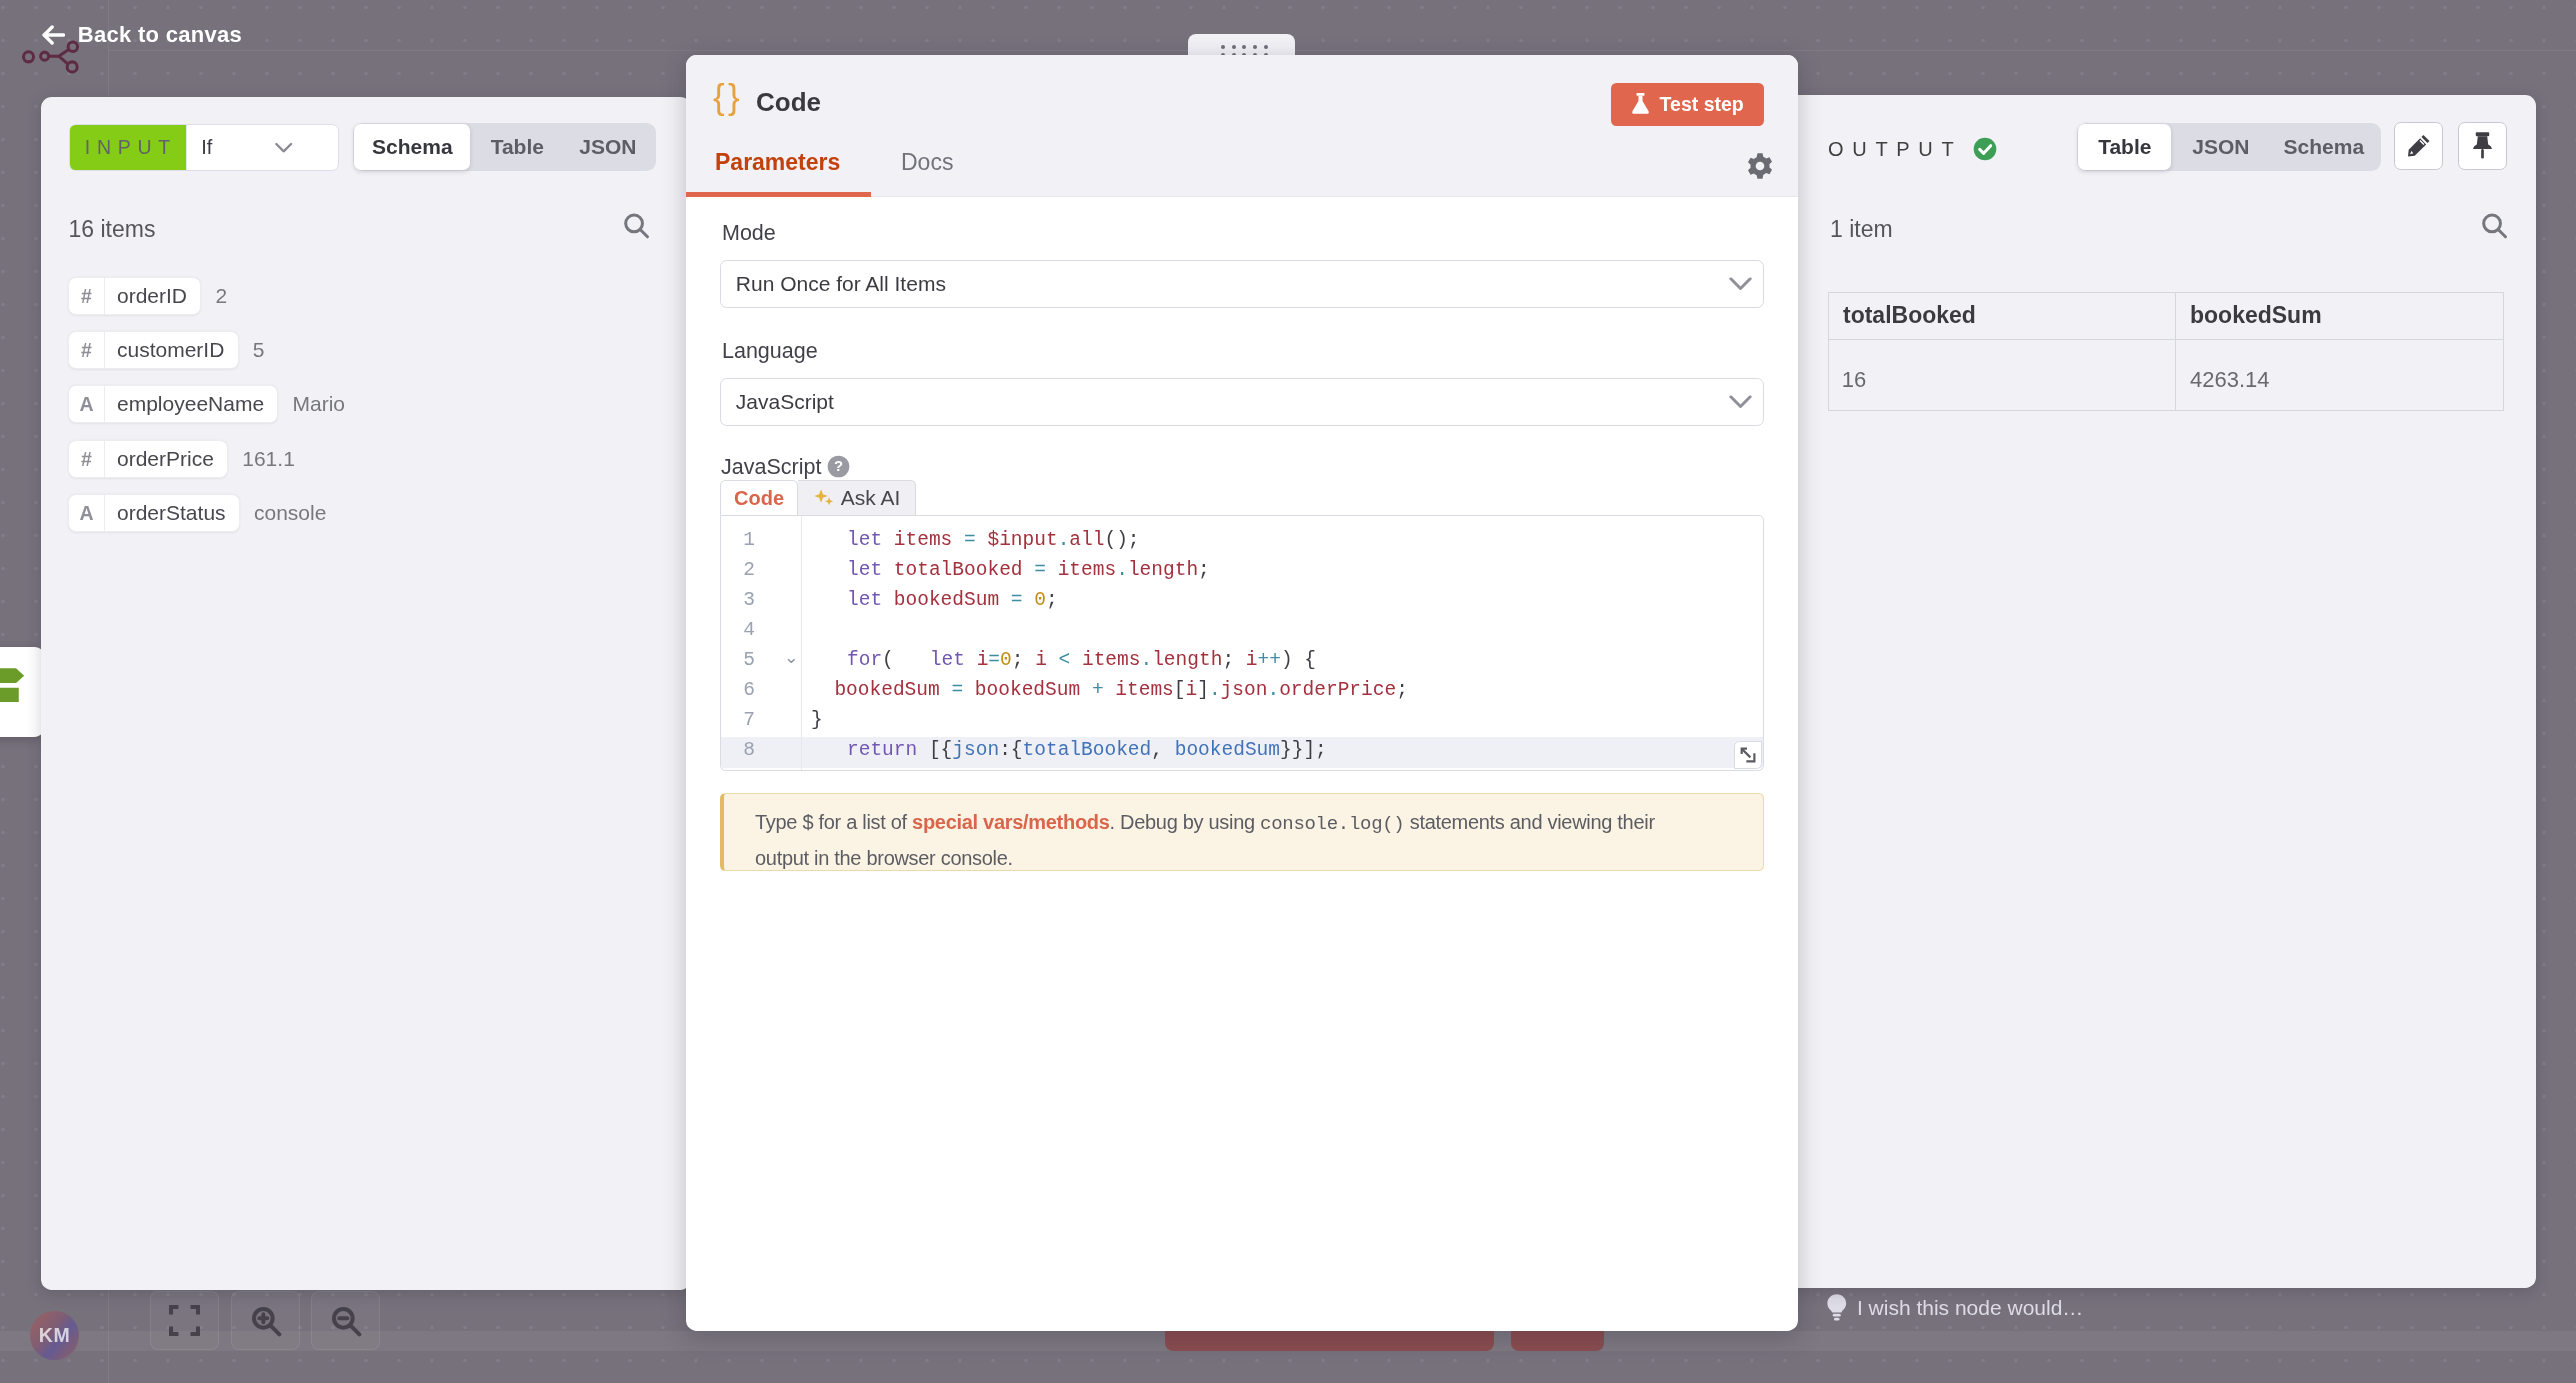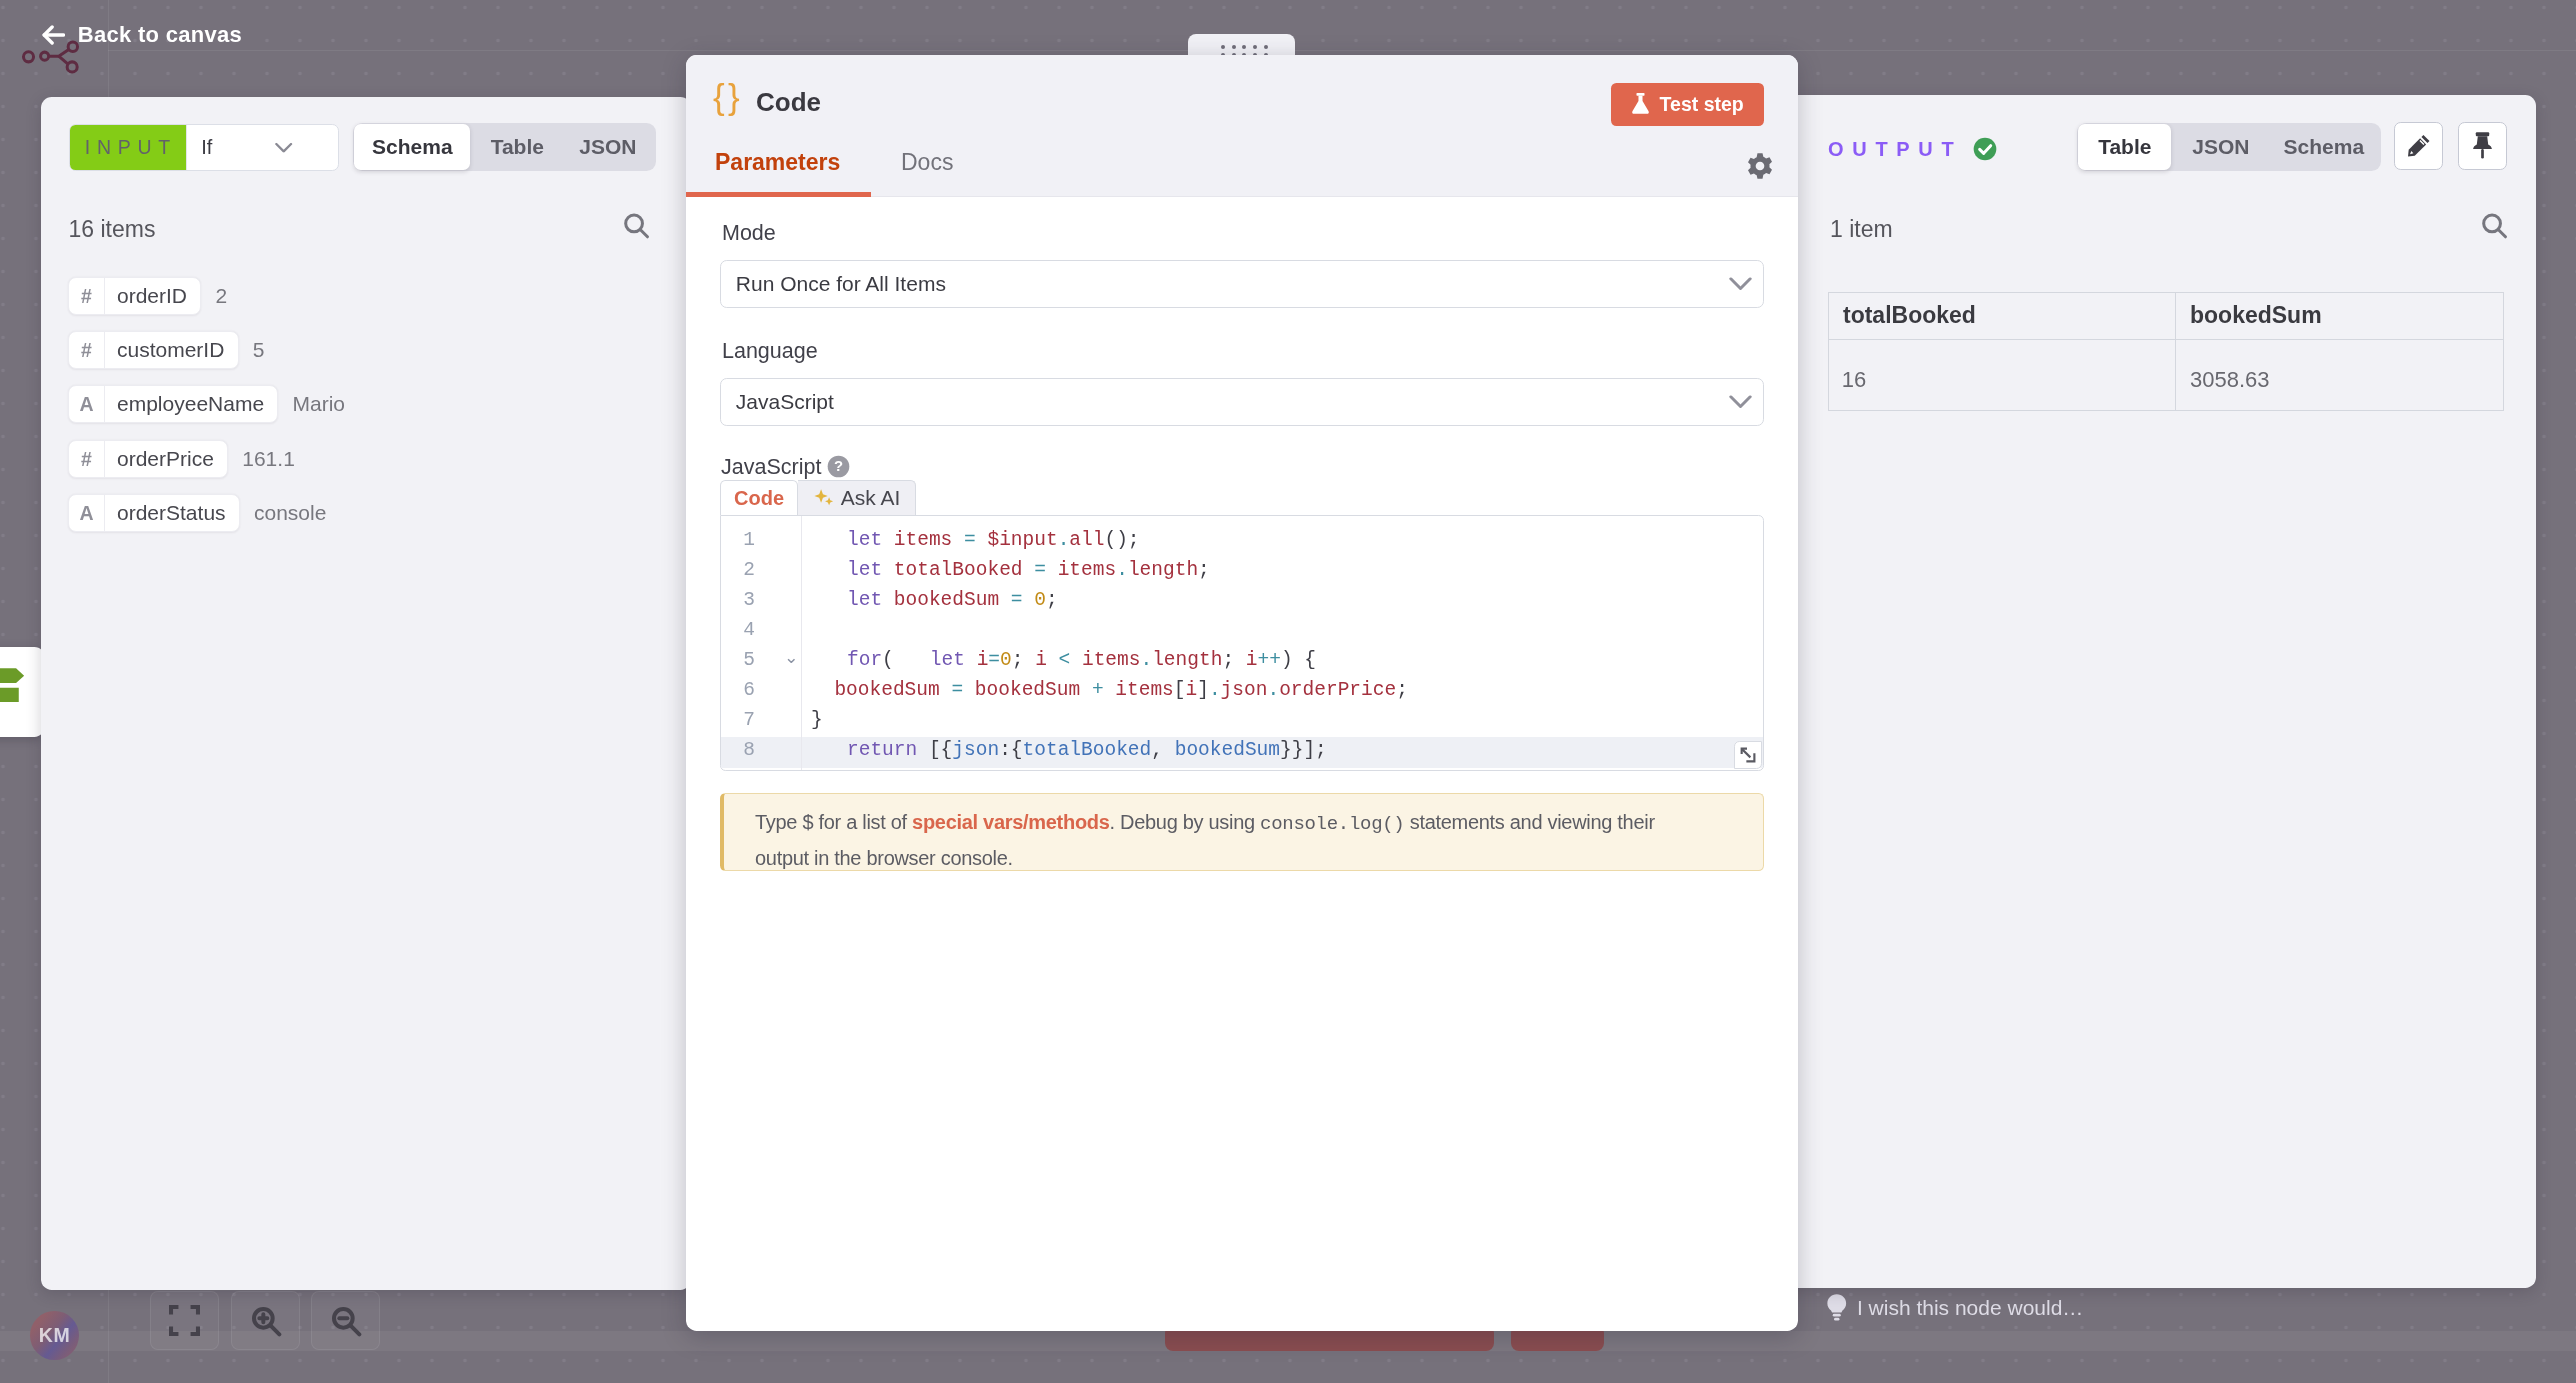--- a/index.html
+++ b/index.html
@@ -82,21 +82,21 @@
   #codelines { position:absolute; left:90px; top:8.7px; font-family:"Liberation Mono", monospace; font-size:19.5px; line-height:30px; white-space:pre; color:#3e3e46; }
   .kw { color:#7157b2;margin-left:36px; } .vr { color:#a4313e; } .op { color:#3d8ea0; } .nu { color:#c28b16; } .bl { color:#4273b8; } .pu { color:#3e3e46; }
   #expand { position:absolute; right:1.3px; bottom:1.3px; width:28px; height:28px; border:1.3px solid #d8dbe2; border-radius:5.4px 0 5.4px 0; display:flex; align-items:center; justify-content:center; background:#fff; }
 
   #note { position:absolute; left:34px; top:738px; width:1044px; height:78px; background:#fbf4e4; border:1.3px solid #ecd9a8; border-left:4.7px solid #e0ba66; border-radius:5.4px; padding:11.4px 0 0 31px; font-size:20px; color:#5c5c63; line-height:34px; letter-spacing:-0.3px; }
   #note .hl { color:#d9664c; font-weight:700; }
   #note .mono { font-family:"Liberation Mono", monospace; font-size:19px; }
 
   
   #outhdr { position:absolute; left:50px; top:42px; display:flex; align-items:center; }
-  #outhdr .t { font-size:20px; color:#8b5cf6; font-weight:700; letter-spacing:8.7px; }
+  #outhdr .t { font-size:20px; color:#404040; font-weight:400; letter-spacing:8.7px; }
   .iconbtn { position:absolute; top:27px; width:49px; height:48px; background:#fff; border:1.3px solid #c6c9d4; border-radius:6.7px; display:flex; align-items:center; justify-content:center; }
   
   #otable { position:absolute; left:50px; top:197px; width:676px; height:119px; border:1.3px solid #d4d7de; }
   #otable .col { position:absolute; left:346px; top:0; width:1.3px; height:100%; background:#d4d7de; }
   #otable .hrow { position:absolute; left:0; top:0; width:100%; height:47px; border-bottom:1.3px solid #d4d7de; }
   #otable .hc { position:absolute; top:9.4px; font-size:23px; font-weight:700; color:#3a3a40; }
   #otable .vc { position:absolute; top:74px; font-size:22px; color:#68686f; }
 </style>
 </head>
 <body>
@@ -274,21 +274,21 @@
         <circle cx="18" cy="17" r="12.5"></circle>
         <path d="M27.5 26.5 L38 37"></path>
       </g>
     </svg>
   <div id="otable">
     <div class="hrow"></div>
     <div class="col"></div>
     <div class="hc" style="left:14px;">totalBooked</div>
     <div class="hc" style="left:361px;">bookedSum</div>
     <div class="vc" style="left:12.7px;">16</div>
-    <div class="vc" style="left:361px;">3058.63</div>
+    <div class="vc" style="left:361px;">4263.14</div>
   </div>
 </div>
 
 <div id="dragtab">
   <div class="ddot" style="left:33px; top:11.4px;"></div>
     <div class="ddot" style="left:44px; top:11.4px;"></div>
     <div class="ddot" style="left:54px; top:11.4px;"></div>
     <div class="ddot" style="left:65px; top:11.4px;"></div>
     <div class="ddot" style="left:76px; top:11.4px;"></div>
   <div class="ddot" style="left:33px; top:19px;"></div>

